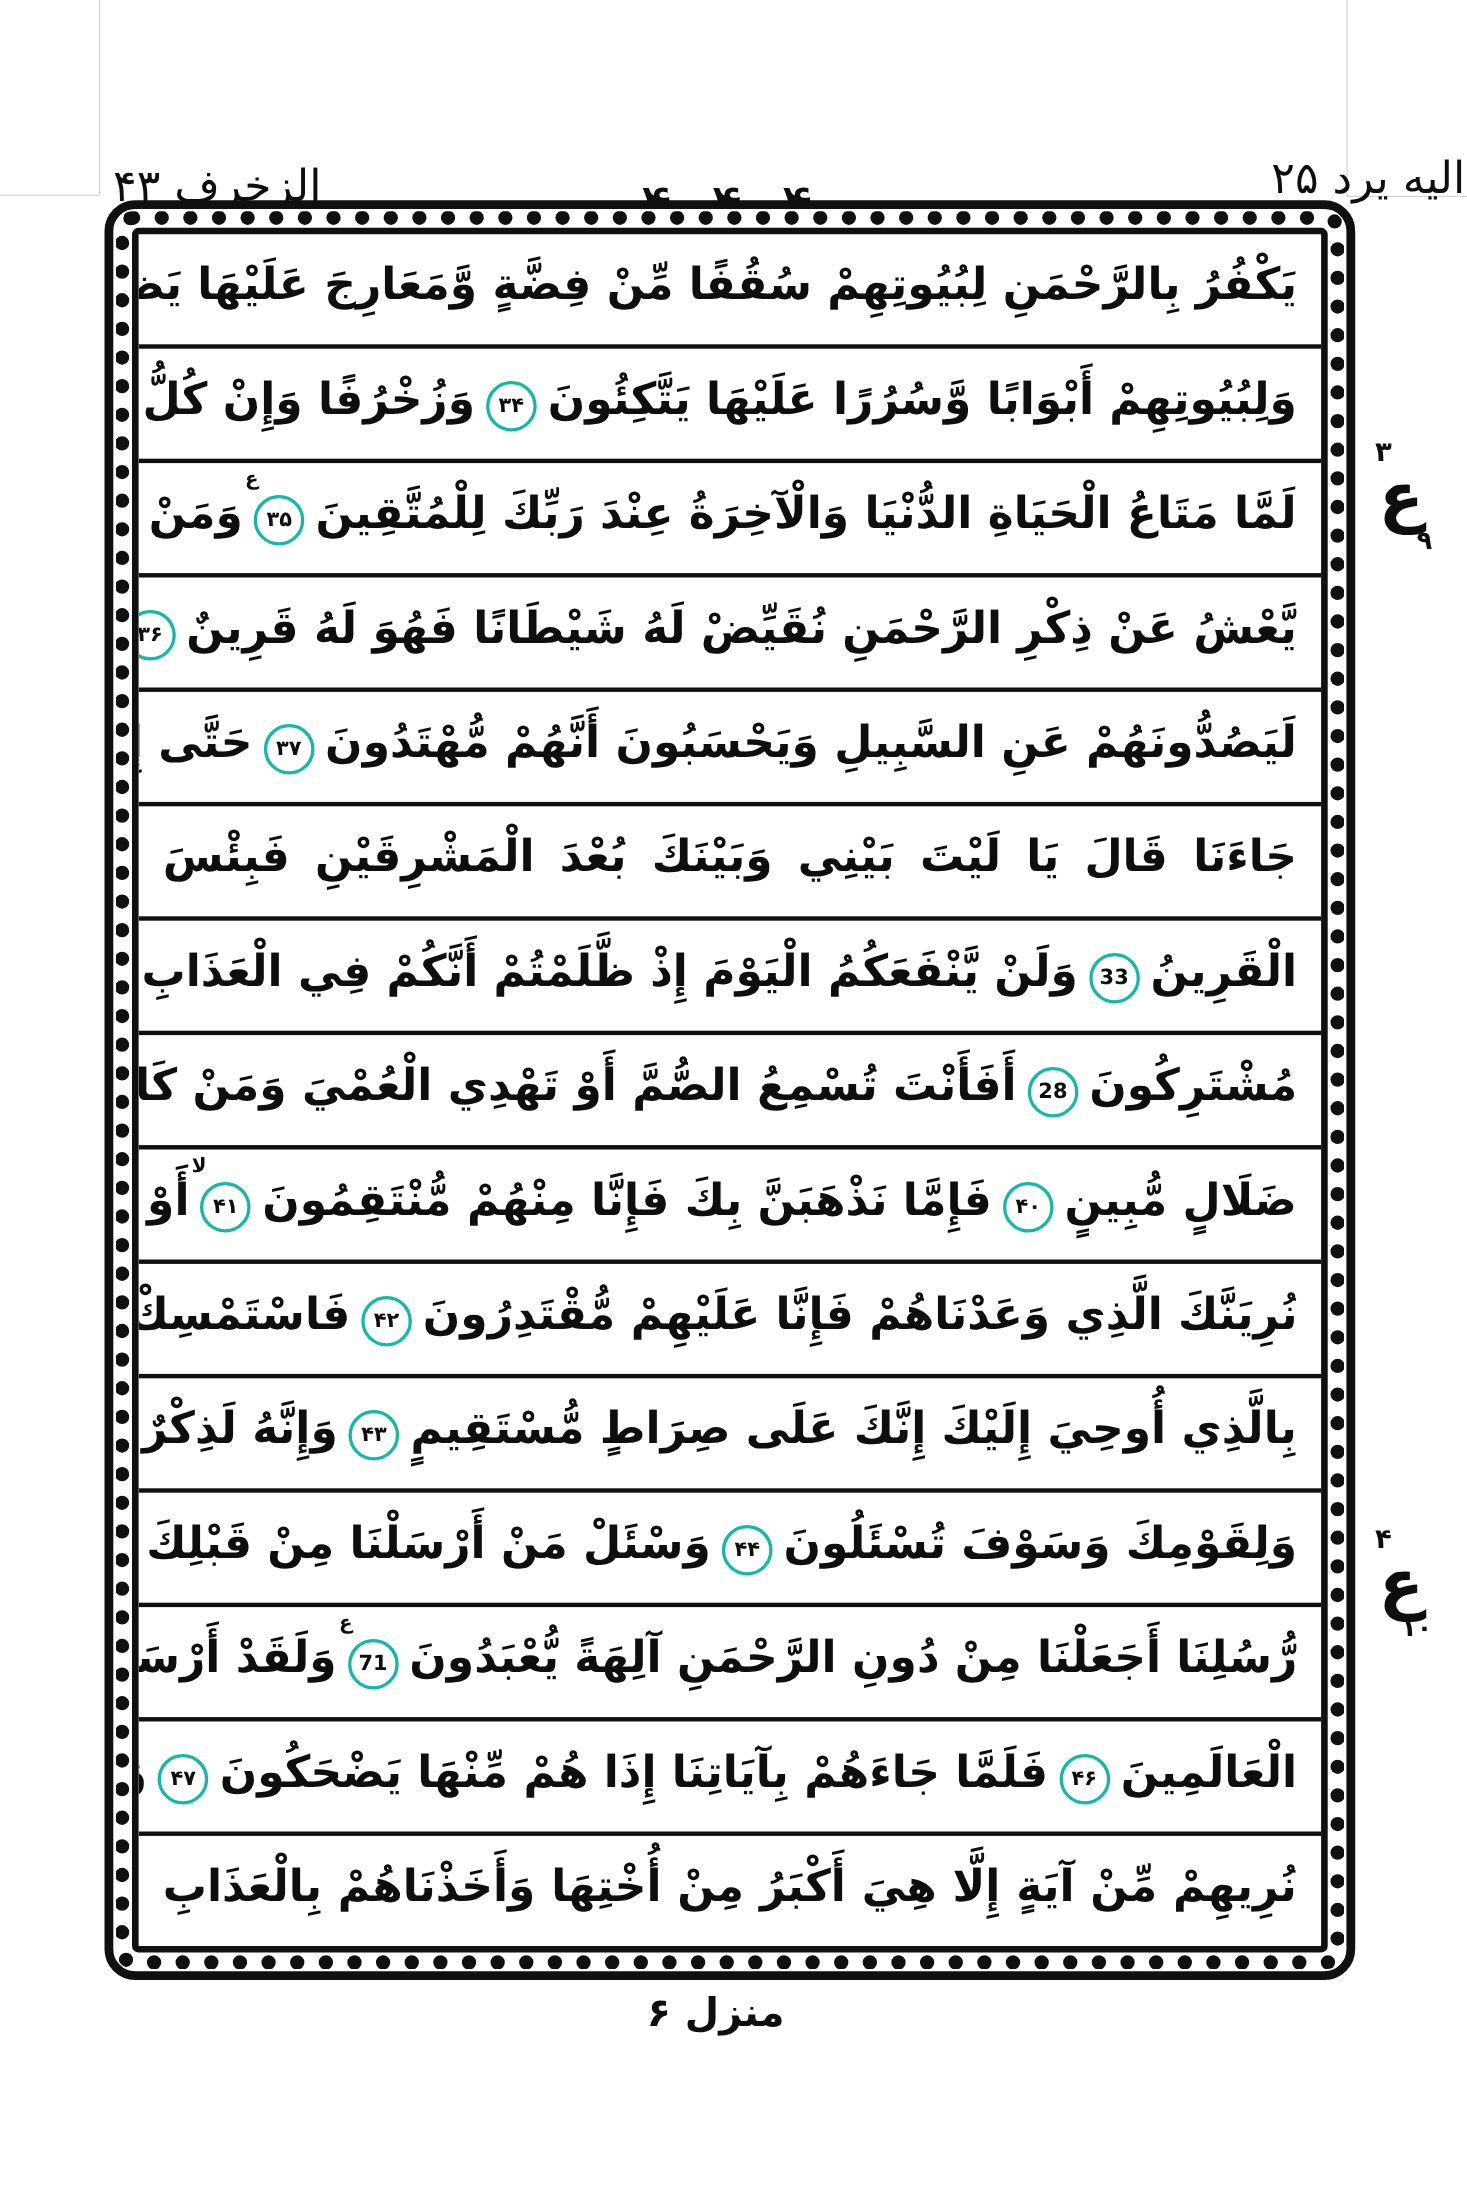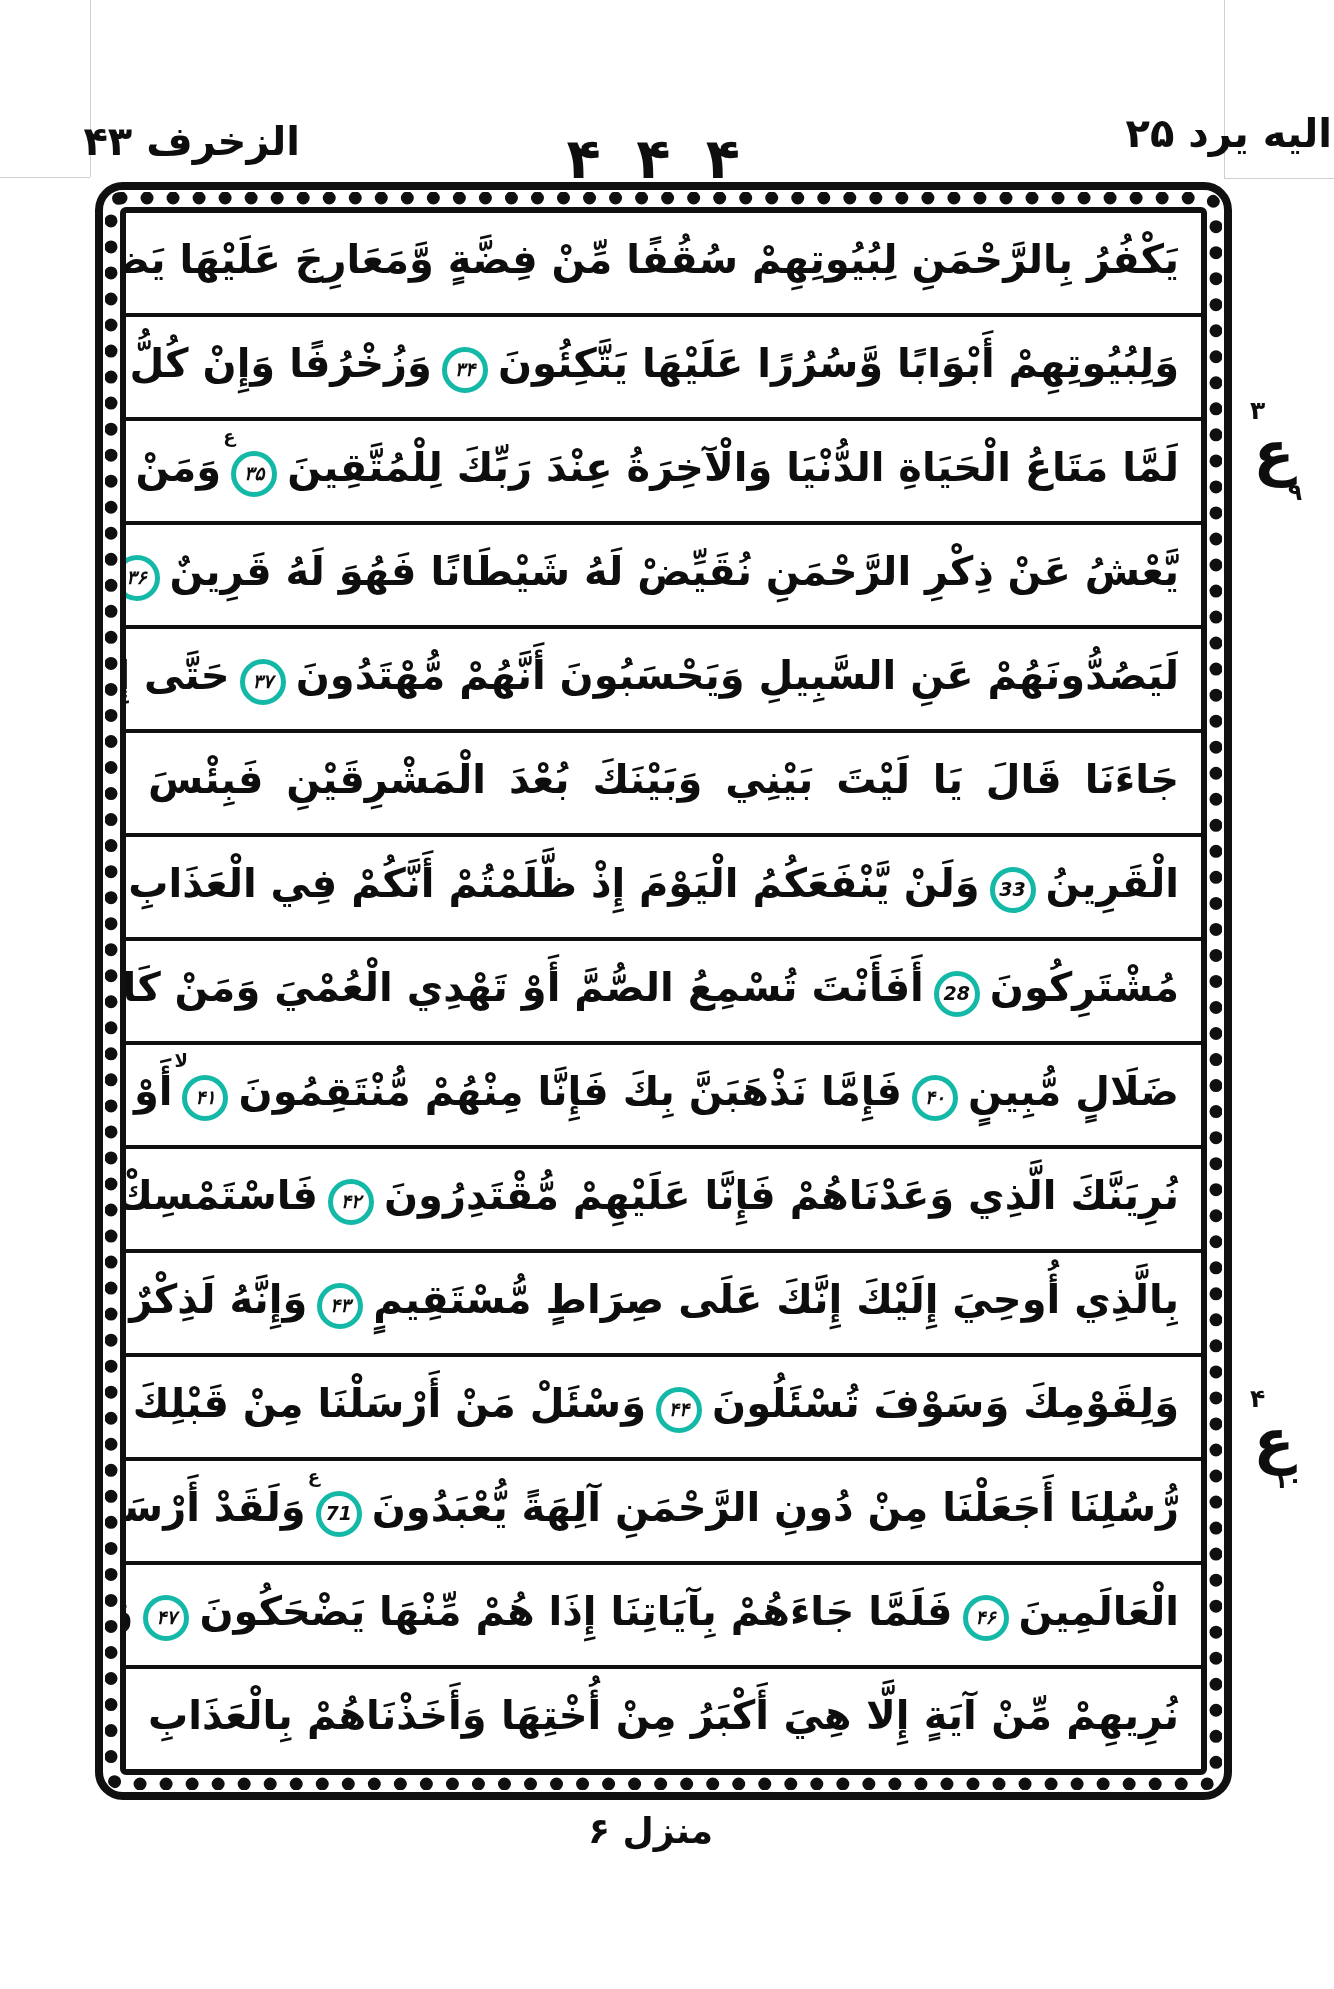--- a/index.html
+++ b/index.html
@@ -5,21 +5,21 @@
   html,body{margin:0;padding:0;}
   body{
     width:1334px;height:1989px;position:relative;background:#ffffff;
     font-family:"DejaVu Sans",sans-serif;color:#0e0e0e;overflow:hidden;
   }
   
   .crop{position:absolute;background:#cfcfcf;}
   .crop.v{width:1px;}
   .crop.h{height:1px;}
   
-  .hdr{position:absolute;font-weight:bold;white-space:nowrap;direction:rtl;}
+  .hdr{position:absolute;font-weight:normal;white-space:nowrap;direction:rtl;margin-top:29px;}
   .surah-title{left:95px;top:118px;width:205px;text-align:center;font-size:40px;}
   .page-number{left:585px;top:126px;width:155px;text-align:center;font-size:56px;word-spacing:16px;}
   .juz-title{left:1152px;top:110px;width:180px;text-align:right;font-size:40px;}
   
   .frame-outer{
     position:absolute;left:95px;top:182px;width:1137px;height:1618px;
     box-sizing:border-box;border:8px solid #101010;border-radius:28px;
     padding:2px;background:#ffffff;
   }
   .frame-beads{
@@ -36,22 +36,22 @@
     flex:1 1 0;box-sizing:border-box;border-bottom:4px solid #101010;
     direction:rtl;padding:0 22px;overflow:hidden;
     font-size:40px;font-weight:bold;line-height:92px;white-space:nowrap;
     text-align:justify;text-align-last:justify;
   }
   .line:last-child{border-bottom:none;}
   .ayah-text{display:inline;}
   .ayah-wrap{display:inline-block;position:relative;vertical-align:middle;margin:0 10px;line-height:normal;}
   .ayah-circle{
     display:inline-flex;align-items:center;justify-content:center;
-    width:46px;height:46px;box-sizing:border-box;border:5px solid #14b8a6;
-    border-radius:50%;font-size:19px;font-weight:bold;line-height:1;font-style:italic;
+    width:46px;height:46px;box-sizing:border-box;border:3px solid #14b8a6;
+    border-radius:50%;font-size:19px;font-weight:bold;line-height:1;
   }
   .ayah-mark{position:absolute;top:-15px;left:-8px;font-size:18px;font-weight:bold;line-height:1;}
   
   .ruku-marker{
     position:absolute;left:1236px;width:76px;display:flex;flex-direction:column;
     align-items:center;direction:rtl;font-weight:bold;
   }
   .ruku-top{font-size:25px;line-height:1;align-self:flex-end;margin-left:14px;}
   .ruku-ain{font-size:60px;line-height:58px;}
   .ruku-bottom{font-size:23px;line-height:1;align-self:flex-start;margin-right:10px;}

